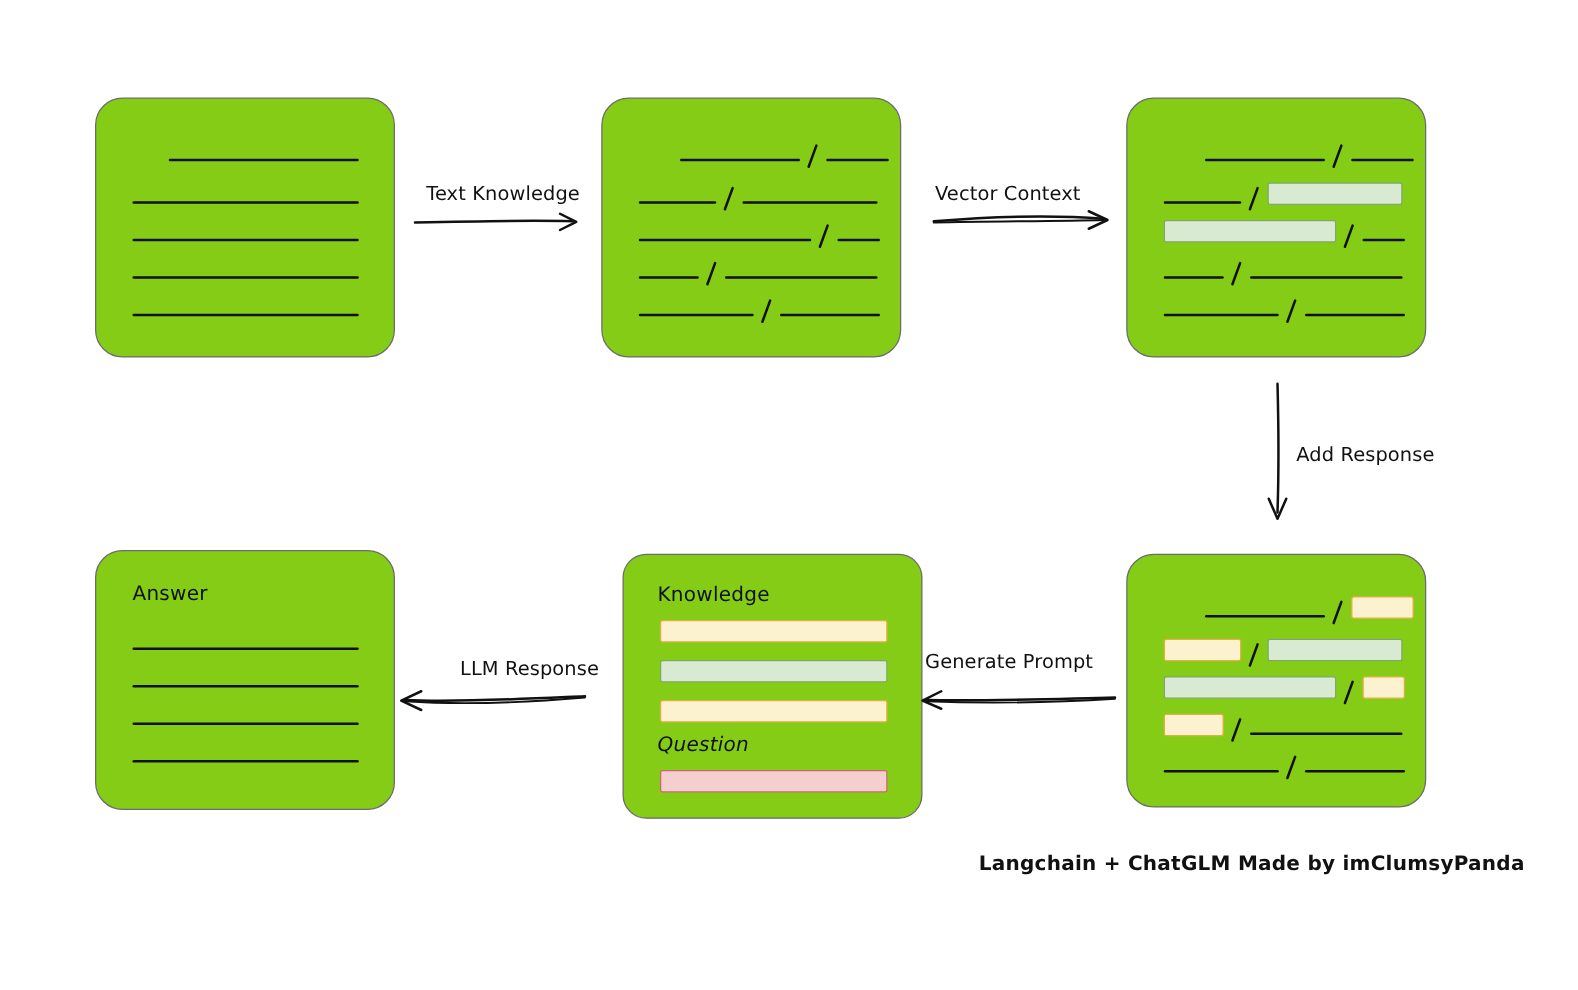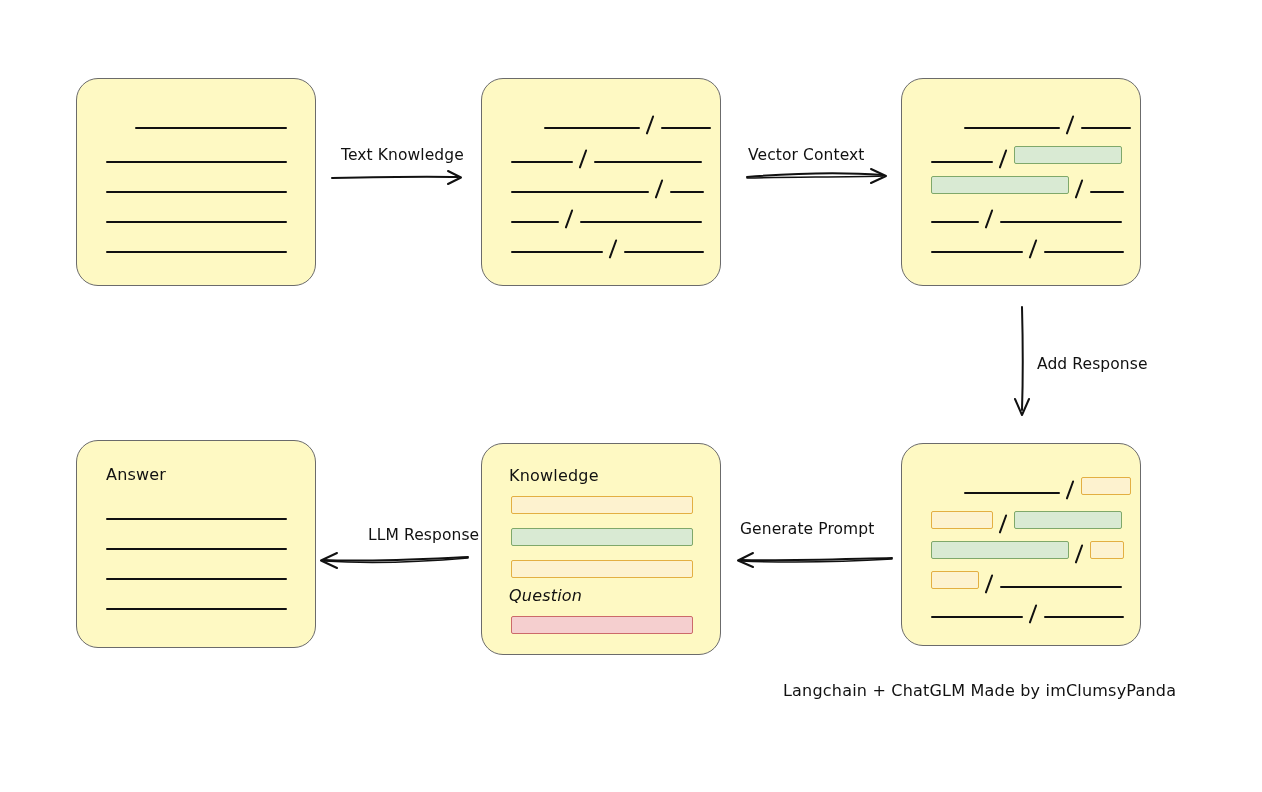--- a/index.html
+++ b/index.html
@@ -18,21 +18,21 @@
     position: absolute;
     left: 0;
     top: 0;
     width: 1262px;
     height: 792px;
   }
   .node {
     position: absolute;
     border: 1.4px solid #6b6b6b;
     border-radius: 22px;
-    background: #fef9c3;
+    background: #84cc16;
     box-sizing: border-box;
   }
   .node-label {
     position: absolute;
     font-family: "DejaVu Sans", sans-serif;
     font-size: 16px;
     color: #111111;
     letter-spacing: 0.2px;
     white-space: nowrap;
   }
@@ -77,20 +77,21 @@
     white-space: nowrap;
     letter-spacing: 0.1px;
   }
   .footer {
     position: absolute;
     font-family: "DejaVu Sans", sans-serif;
     font-size: 16px;
     color: #111111;
     white-space: nowrap;
     letter-spacing: 0.2px;
+    font-weight: bold;
   }
   svg.edge {
     position: absolute;
     overflow: visible;
     pointer-events: none;
   }
 </style>
 </head>
 <body>
 
@@ -159,21 +160,21 @@
         <div class="chip chip-yellow" style="left: 188px; top: 97px; width: 34px; height: 18px;"></div>
         <div class="chip chip-yellow" style="left: 29px; top: 127px; width: 48px; height: 18px;"></div>
         <div class="slash" style="left: 86px; top: 130px; height: 20px;"></div>
         <div class="rule" style="left: 98px; top: 142px; width: 122px;"></div>
         <div class="rule" style="left: 29px; top: 172px; width: 92px;"></div>
         <div class="slash" style="left: 130px; top: 160px; height: 20px;"></div>
         <div class="rule" style="left: 142px; top: 172px; width: 80px;"></div>
       </div>
   </div>
 
-  <div class="node" style="left:481px; top:443px; width:240px; height:212px;">
+  <div class="node" style="left:498px; top:443px; width:240px; height:212px;border-radius:19px;">
     <div class="node-label" style="left:27px; top:22px;">Knowledge</div>
     <div class="chip chip-yellow" style="left:29px; top:52px; width:182px; height:18px;"></div>
     <div class="chip chip-green" style="left:29px; top:84px; width:182px; height:18px;"></div>
     <div class="chip chip-yellow" style="left:29px; top:116px; width:182px; height:18px;"></div>
     <div class="node-label" style="left:27px; top:142px;font-style:italic;">Question</div>
     <div class="chip chip-red" style="left:29px; top:172px; width:182px; height:18px;"></div>
   </div>
 
   <div class="node" style="left:76px; top:440px; width:240px; height:208px;">
     <div class="node-label" style="left:29px; top:24px;">Answer</div>

